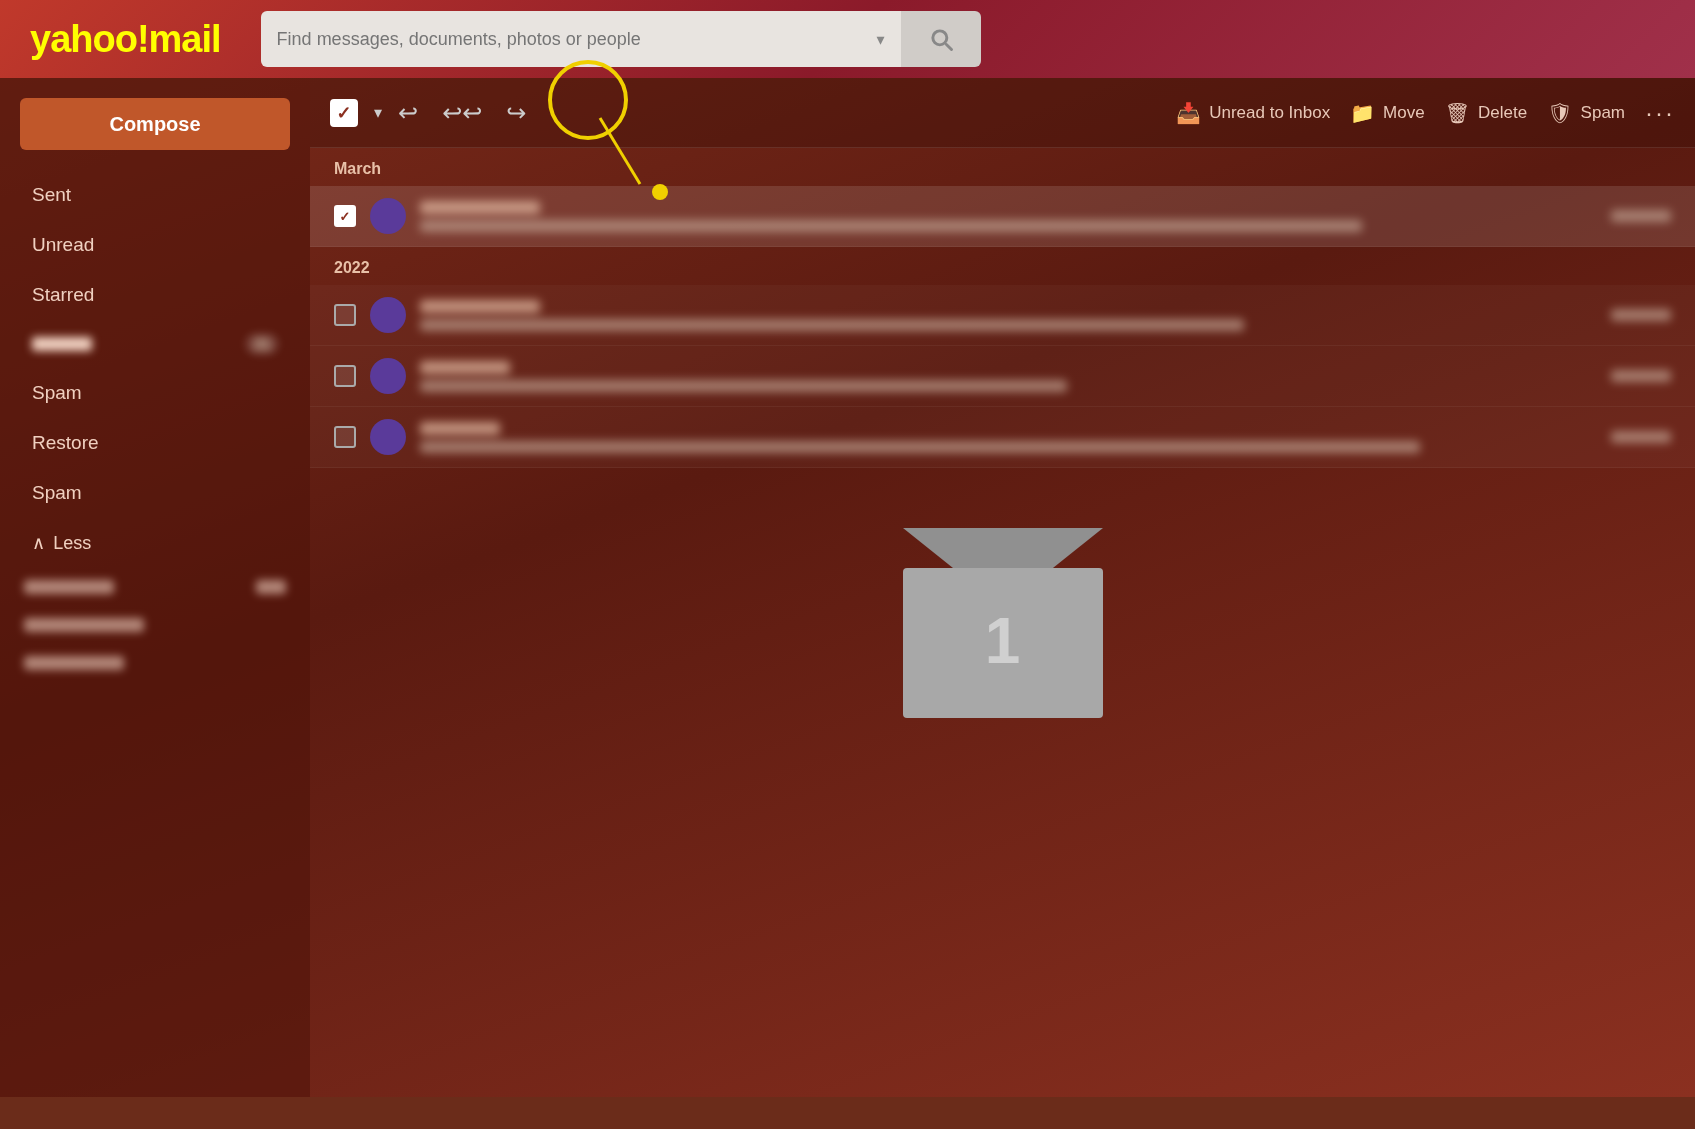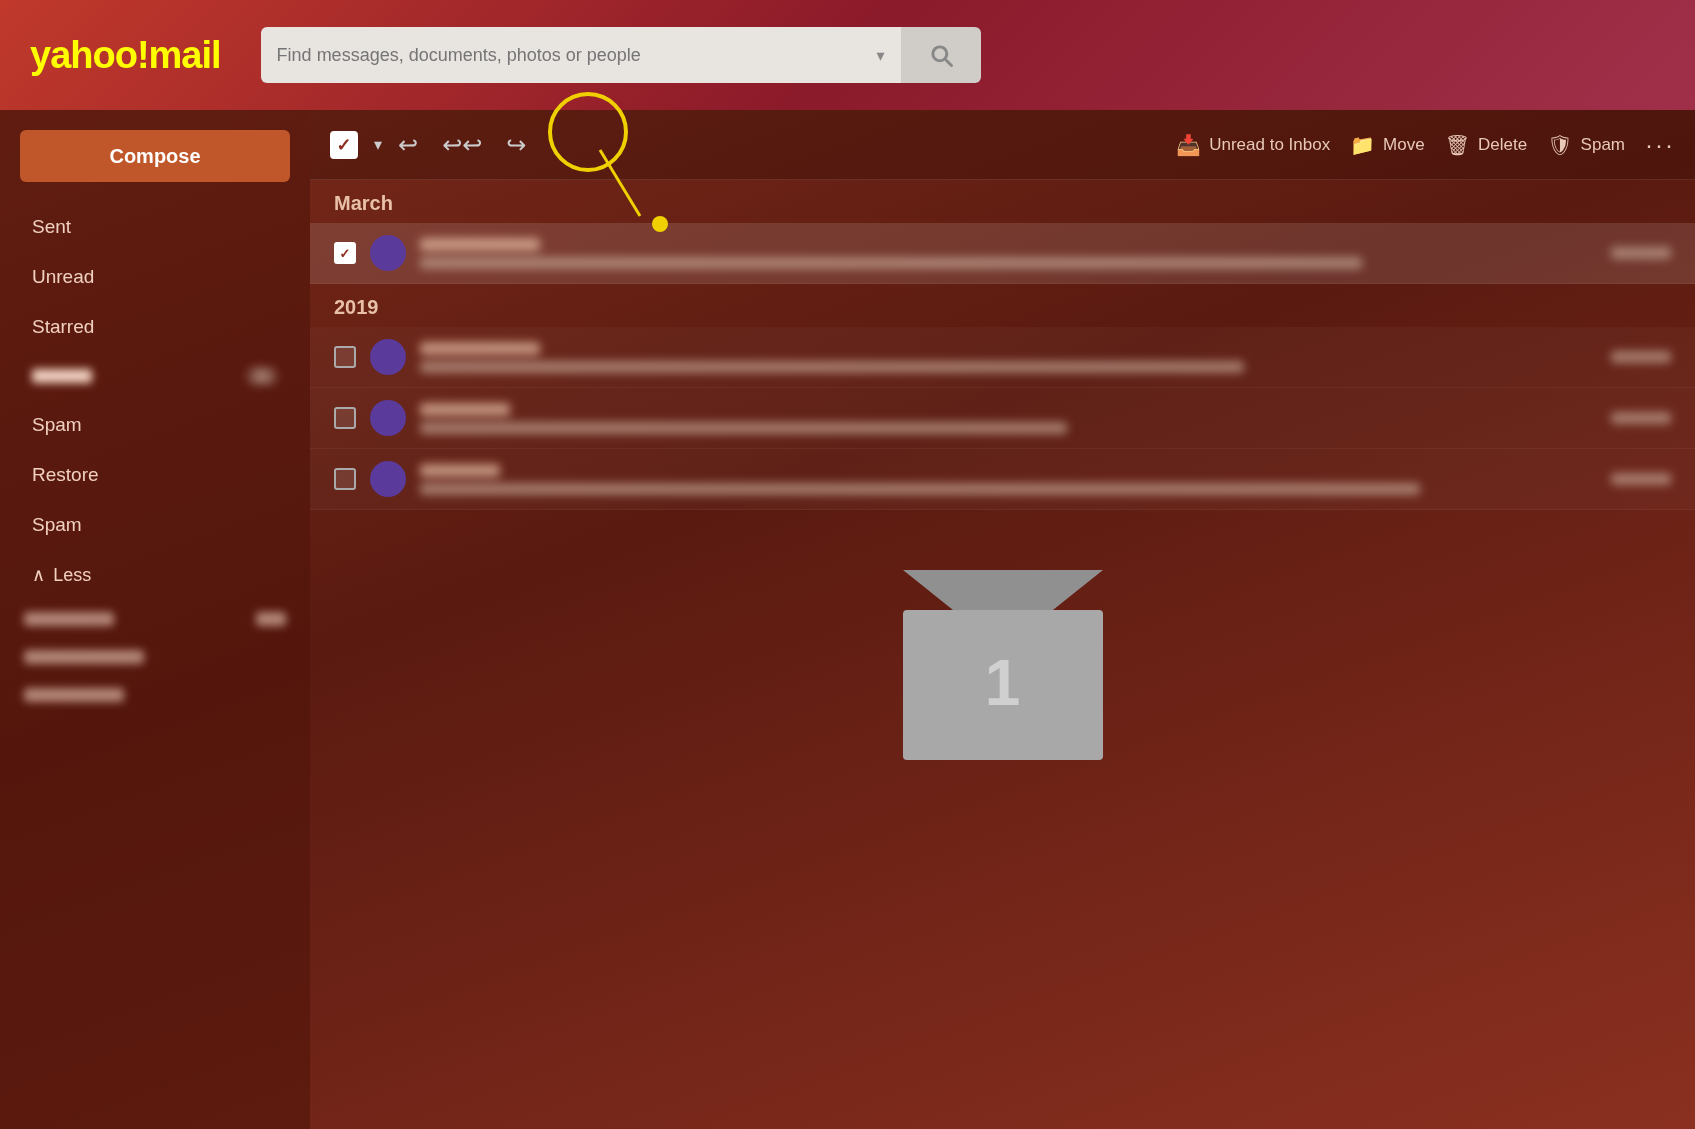--- a/index.html
+++ b/index.html
@@ -9,21 +9,21 @@
       height: 1129px;
       overflow: hidden;
       background: #6b2c1a;
     }
 
     
     .header {
       display: flex;
       align-items: center;
       background: linear-gradient(135deg, #c0392b 0%, #8b1a2a 50%, #a0304a 100%);
-      height: 110px;
+      height: 78px;
       padding: 0 30px;
       gap: 20px;
     }
     .logo {
       color: white;
       font-size: 38px;
       font-weight: bold;
       white-space: nowrap;
       letter-spacing: -1px;
     }
@@ -271,21 +271,21 @@
 
     
     .email-list {
       flex: 1;
       overflow-y: auto;
       padding: 0;
     }
     .date-group-header {
       padding: 12px 7px 8px 24px;
       color: #e8c0a8;
-      font-size: 20px;
+      font-size: 16px;
       font-weight: 600;
     }
     .email-row {
       display: flex;
       align-items: center;
       padding: 12px 24px;
       border-bottom: 1px solid rgba(255,255,255,0.05);
       cursor: pointer;
       gap: 14px;
       background: rgba(255,255,255,0.03);
@@ -513,21 +513,21 @@
         <div class="email-content">
           <div class="email-sender"></div>
           <div class="email-subject"></div>
         </div>
         <div class="email-meta">
           <div class="email-meta-inner"></div>
         </div>
       </div>
 
       <div class="date-group-header">
-        <span>2019</span>
+        <span>2022</span>
       </div>
 
       <div class="email-row">
         <div class="email-checkbox"></div>
         <div class="avatar-circle"></div>
         <div class="email-content">
           <div class="email-sender"></div>
           <div class="email-subject" style="width:70%;"></div>
         </div>
         <div class="email-meta">

